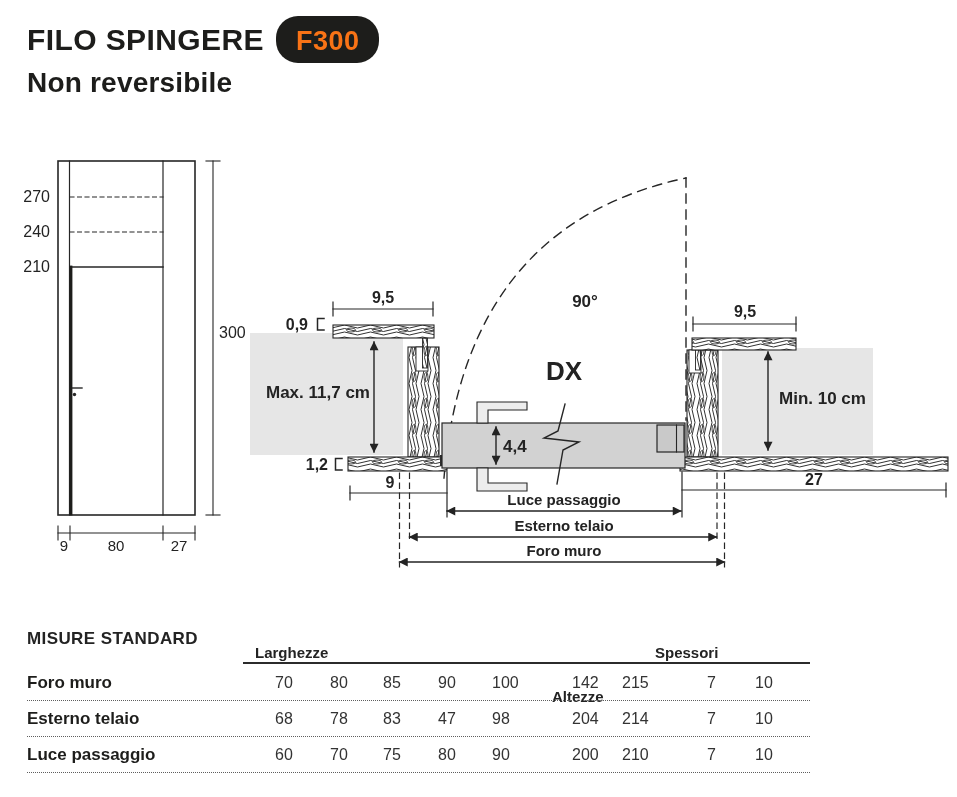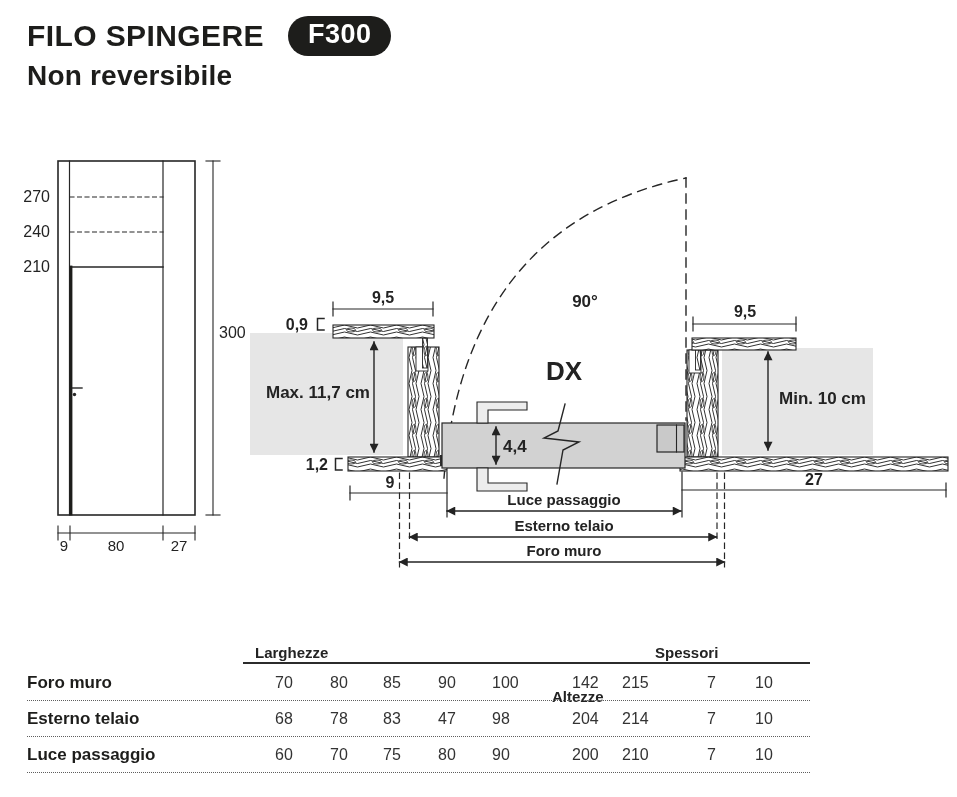--- a/index.html
+++ b/index.html
@@ -1,24 +1,24 @@
 <!DOCTYPE html>
 <html><head>
 <meta charset="utf-8">
 <style>
   html,body{margin:0;padding:0;background:#ffffff;}
   .page{position:relative;width:957px;height:797px;background:#fff;overflow:hidden;
         font-family:"Liberation Sans",sans-serif;color:#232323;}
   
   .header{position:absolute;left:27px;top:16px;}
-  .title-row{display:flex;align-items:center;gap:24px;}
+  .title-row{display:flex;align-items:center;gap:12px;}
   .title-row h1{margin:0;font-size:30px;font-weight:700;letter-spacing:.4px;color:#1d1d1b;}
   .badge{display:inline-flex;align-items:center;justify-content:center;
-         background:#1d1d1b;color:#ffffff;font-size:27px;font-weight:700;
-         border-radius:22px;padding:3px 20px 6px 20px;letter-spacing:.5px;}
+         background:#1d1d1b;color:#f97316;font-size:27px;font-weight:700;
+         border-radius:22px;padding:10px 20px 6px 20px;letter-spacing:.5px;}
   .subtitle{margin:4px 0 16px 0;font-size:28px;font-weight:700;color:#1d1d1b;letter-spacing:.2px;}
   
   .drawing{position:absolute;left:0;top:140px;}
   .drawing text{fill:#232323;}
   .dim{font-weight:700;}
   .num{font-weight:400;}
   
   .mtitle{position:absolute;left:27px;top:629px;font-size:17px;font-weight:700;letter-spacing:.4px;}
   .mhead{position:absolute;left:27px;top:644px;width:783px;height:19px;font-size:15px;font-weight:700;}
   .mhead span{position:absolute;top:0;}
@@ -176,20 +176,21 @@
 
       <text class="dim" x="564" y="505" font-size="15" text-anchor="middle">Luce passaggio</text>
       <line x1="447" y1="511" x2="681" y2="511" stroke="#232323" stroke-width="1.4" marker-start="url(#arrow)" marker-end="url(#arrow)"></line>
       <text class="dim" x="564" y="531" font-size="15" text-anchor="middle">Esterno telaio</text>
       <line x1="409.5" y1="537" x2="716.5" y2="537" stroke="#232323" stroke-width="1.4" marker-start="url(#arrow)" marker-end="url(#arrow)"></line>
       <text class="dim" x="564" y="556" font-size="15" text-anchor="middle">Foro muro</text>
       <line x1="399.5" y1="562" x2="724.5" y2="562" stroke="#232323" stroke-width="1.4" marker-start="url(#arrow)" marker-end="url(#arrow)"></line>
     </g>
   </svg>
 
+  <div class="mtitle">MISURE STANDARD</div>
   <div class="mhead">
     <span class="g1">Larghezze</span>
     <span class="g2">Altezze</span>
     <span class="g3">Spessori</span>
   </div>
   <div class="mhead-line"></div>
 
   <div class="mtable">
     <div class="mrow">
       <div class="label">Foro muro</div>

